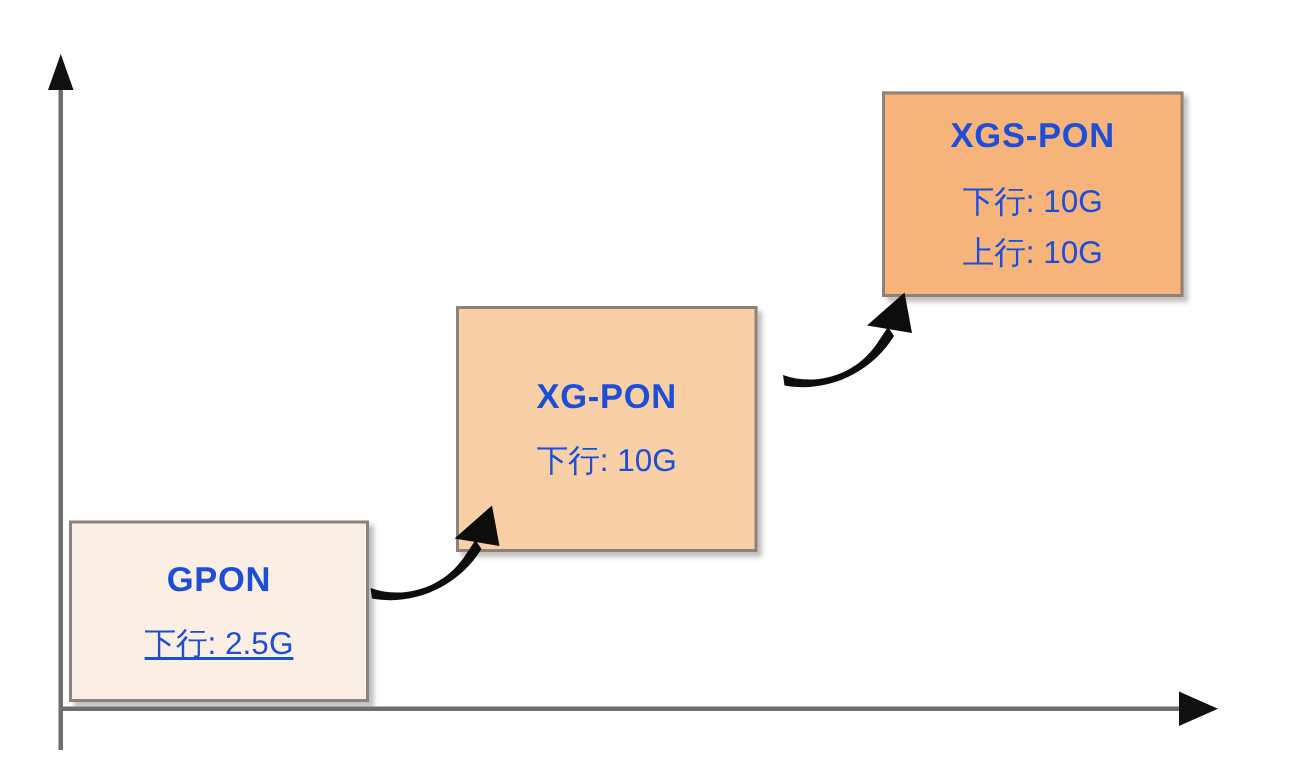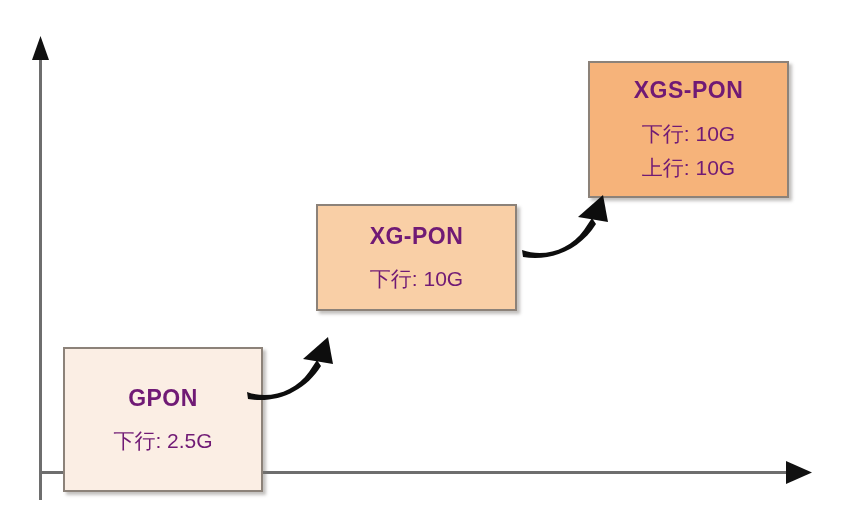--- a/index.html
+++ b/index.html
@@ -32,50 +32,50 @@
   .tier-box {
     position: absolute;
     box-sizing: border-box;
     border: 2px solid #8c8279;
     box-shadow: 3px 3px 3px rgba(120,115,110,0.45);
     display: flex;
     flex-direction: column;
     align-items: center;
     justify-content: center;
     z-index: 3;
-    color: #701a75;
+    color: #1d4ed8;
   }
   .tier-title {
     font-weight: bold;
     letter-spacing: 0.5px;
     white-space: nowrap;
   }
   .tier-line {
     white-space: nowrap;
     font-weight: 500;
     text-align: right;
   }
 
   
   #box-gpon {
-    left: 63px;
+    left: 46px;
     top: 347px;
     width: 200px;
-    height: 145px;
+    height: 121px;
     background: #fbeee4;
   }
   #box-gpon .tier-title { font-size: 23px; margin-bottom: 9px; }
-  #box-gpon .tier-line  { font-size: 21px; margin-top: 6px; }
+  #box-gpon .tier-line  { font-size: 21px; margin-top: 6px; text-decoration: underline; }
 
   
   #box-xgpon {
-    left: 316px;
+    left: 304px;
     top: 204px;
     width: 201px;
-    height: 107px;
+    height: 164px;
     background: #f9cfa6;
   }
   #box-xgpon .tier-title { font-size: 23px; margin-bottom: 9px; }
   #box-xgpon .tier-line  { font-size: 21px; margin-top: 6px; }
 
   
   #box-xgspon {
     left: 588px;
     top: 61px;
     width: 201px;

